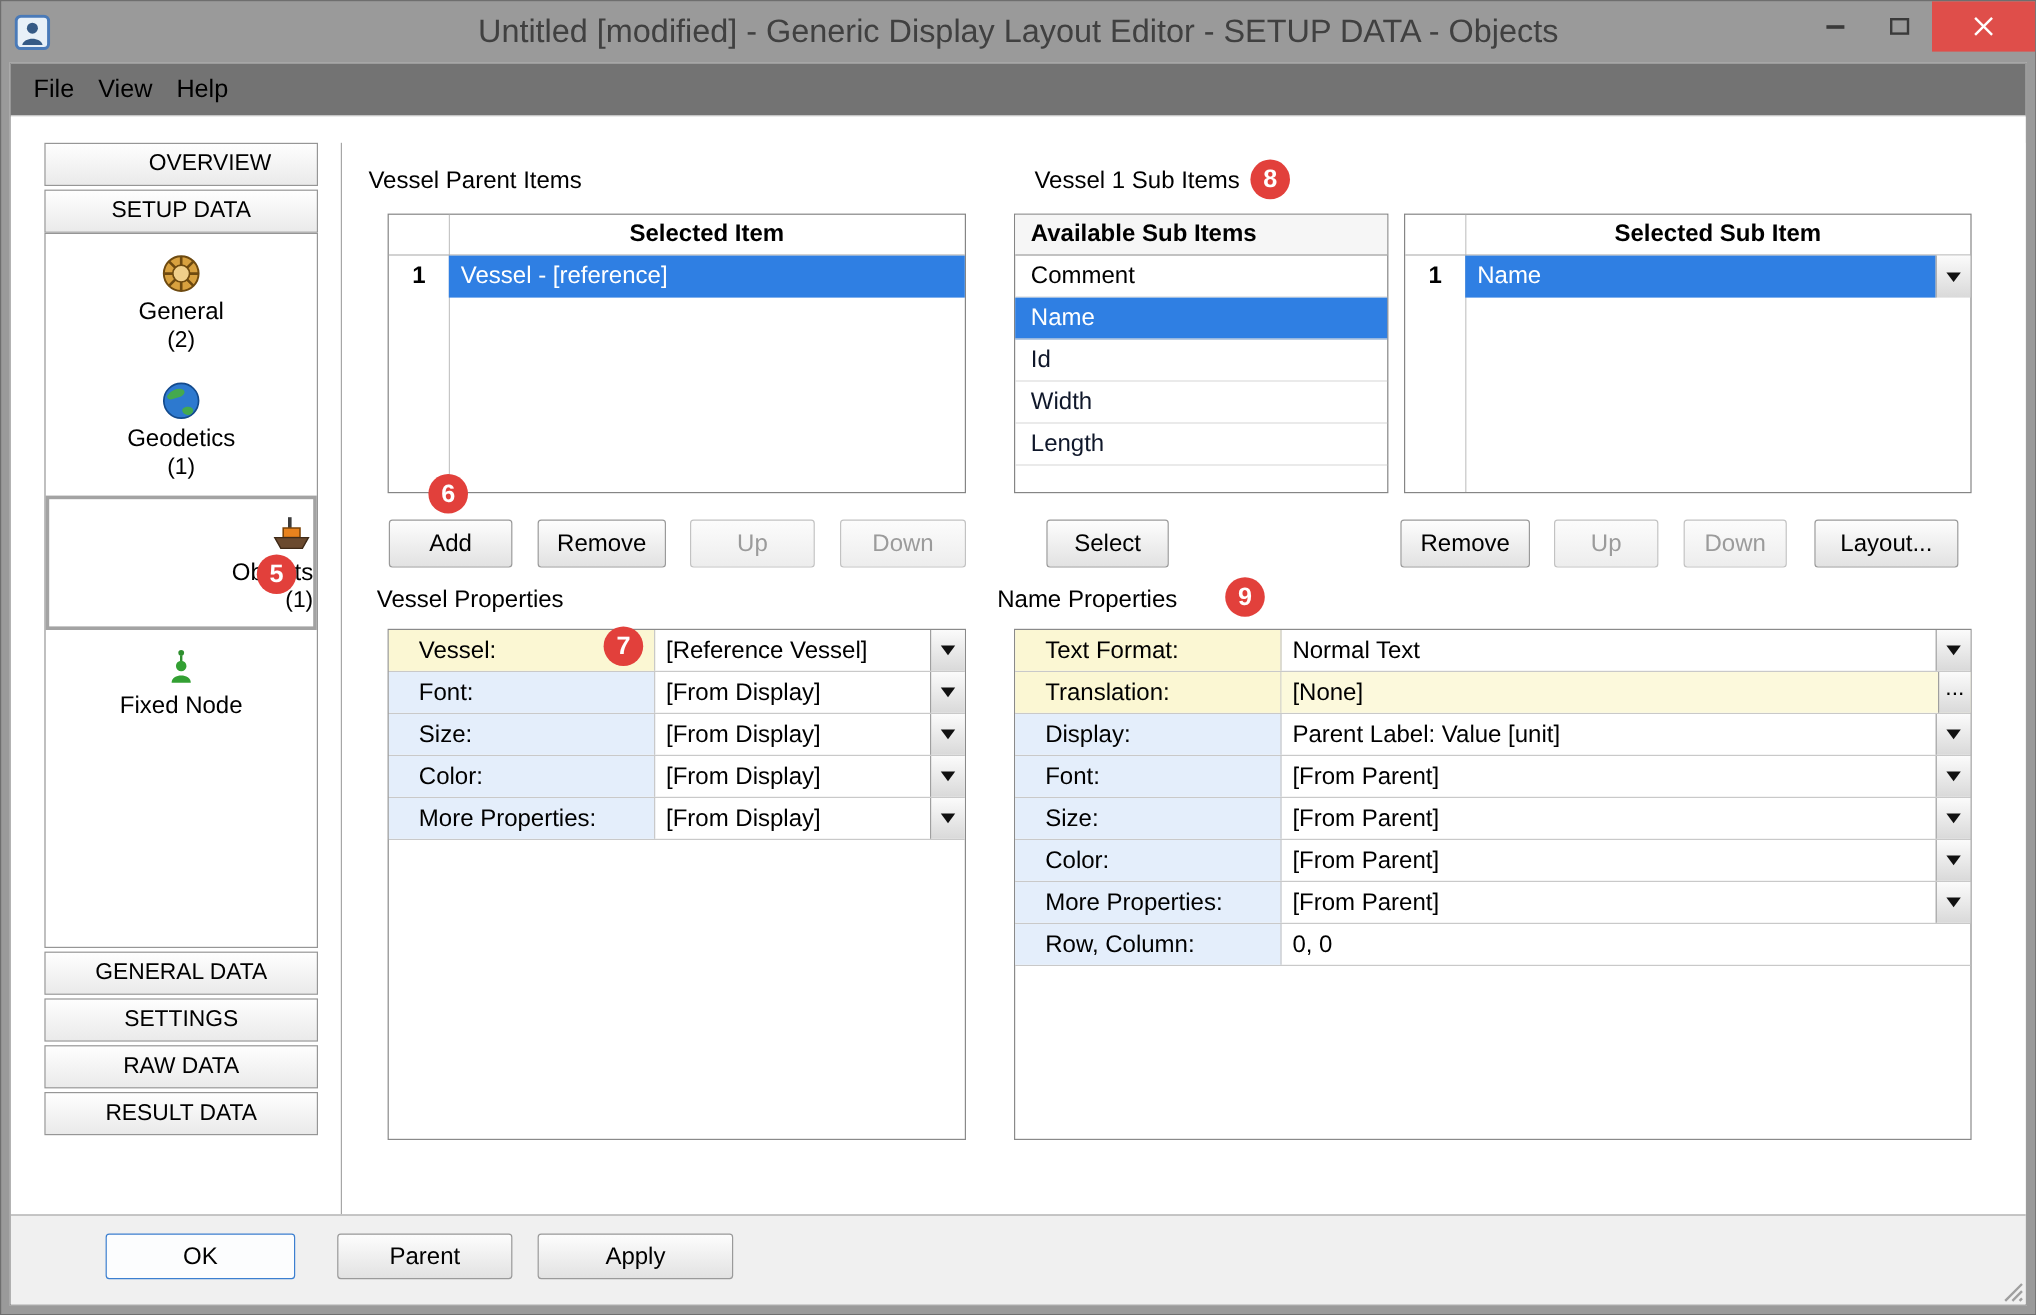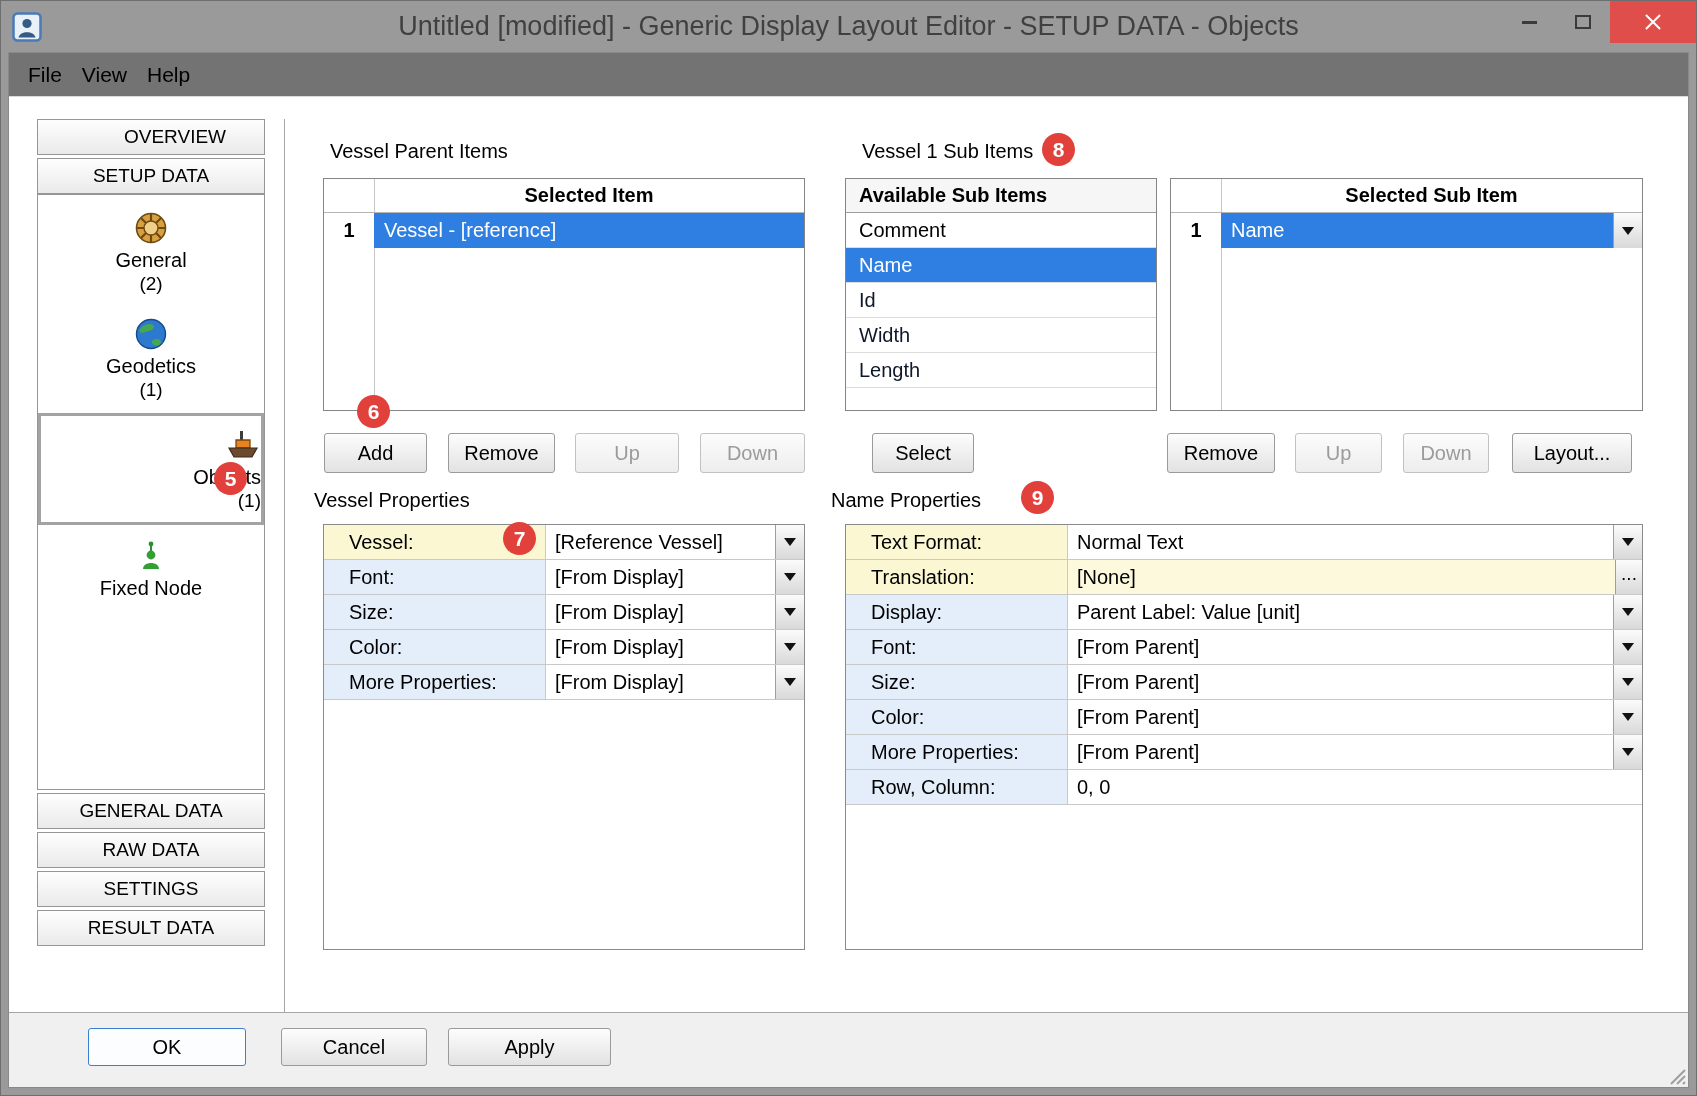--- a/index.html
+++ b/index.html
@@ -158,28 +158,28 @@
               <line x1="15" y1="6" x2="15" y2="11" stroke="#2e8f2e" stroke-width="2"></line>
               <circle cx="15" cy="15" r="4.4" fill="#33a033"></circle>
               <path d="M7 29c0-8 16-8 16 0z" fill="#33a033"></path>
             </svg>
             <span class="tree-label">Fixed Node</span>
           </div>
 
         </div>
 
         <div class="nav-btn">GENERAL DATA</div>
+        <div class="nav-btn">SETTINGS</div>
         <div class="nav-btn">RAW DATA</div>
-        <div class="nav-btn">SETTINGS</div>
         <div class="nav-btn">RESULT DATA</div>
       </div>
 
       <div class="content">
 
-        <div class="sec-label" style="left:45px;top:20px;text-align:right;">Vessel Parent Items</div>
+        <div class="sec-label" style="left:22px;top:20px;text-align:right;">Vessel Parent Items</div>
 
         <div class="box" style="left:38px;top:59px;width:482px;height:233px;">
           <div class="vline"></div>
           <div class="tbl-head">
             <div class="tbl-num-h"></div>
             <div class="tbl-title">Selected Item</div>
           </div>
           <div class="tbl-row">
             <div class="tbl-num">1</div>
             <div class="tbl-sel">Vessel - [reference]</div>
@@ -348,21 +348,21 @@
         <div class="badge" style="left:72px;top:276px;">6</div>
         <div class="badge" style="left:218px;top:403px;">7</div>
         <div class="badge" style="left:757px;top:14px;">8</div>
         <div class="badge" style="left:736px;top:362px;">9</div>
 
       </div>
     </div>
 
     <div class="footer">
       <div class="push-btn ok" style="left:79px;width:158px;">OK</div>
-      <div class="push-btn" style="left:272px;width:146px;">Cancel</div>
+      <div class="push-btn" style="left:272px;width:146px;">Parent</div>
       <div class="push-btn" style="left:439px;width:163px;">Apply</div>
       <svg class="grip" width="22" height="22" viewBox="0 0 22 22">
         <path d="M21 7L7 21M21 13L13 21M21 19L19 21" stroke="#9f9f9f" stroke-width="2" fill="none"></path>
       </svg>
     </div>
 
   </div>
 </div>
 
 </body></html>

